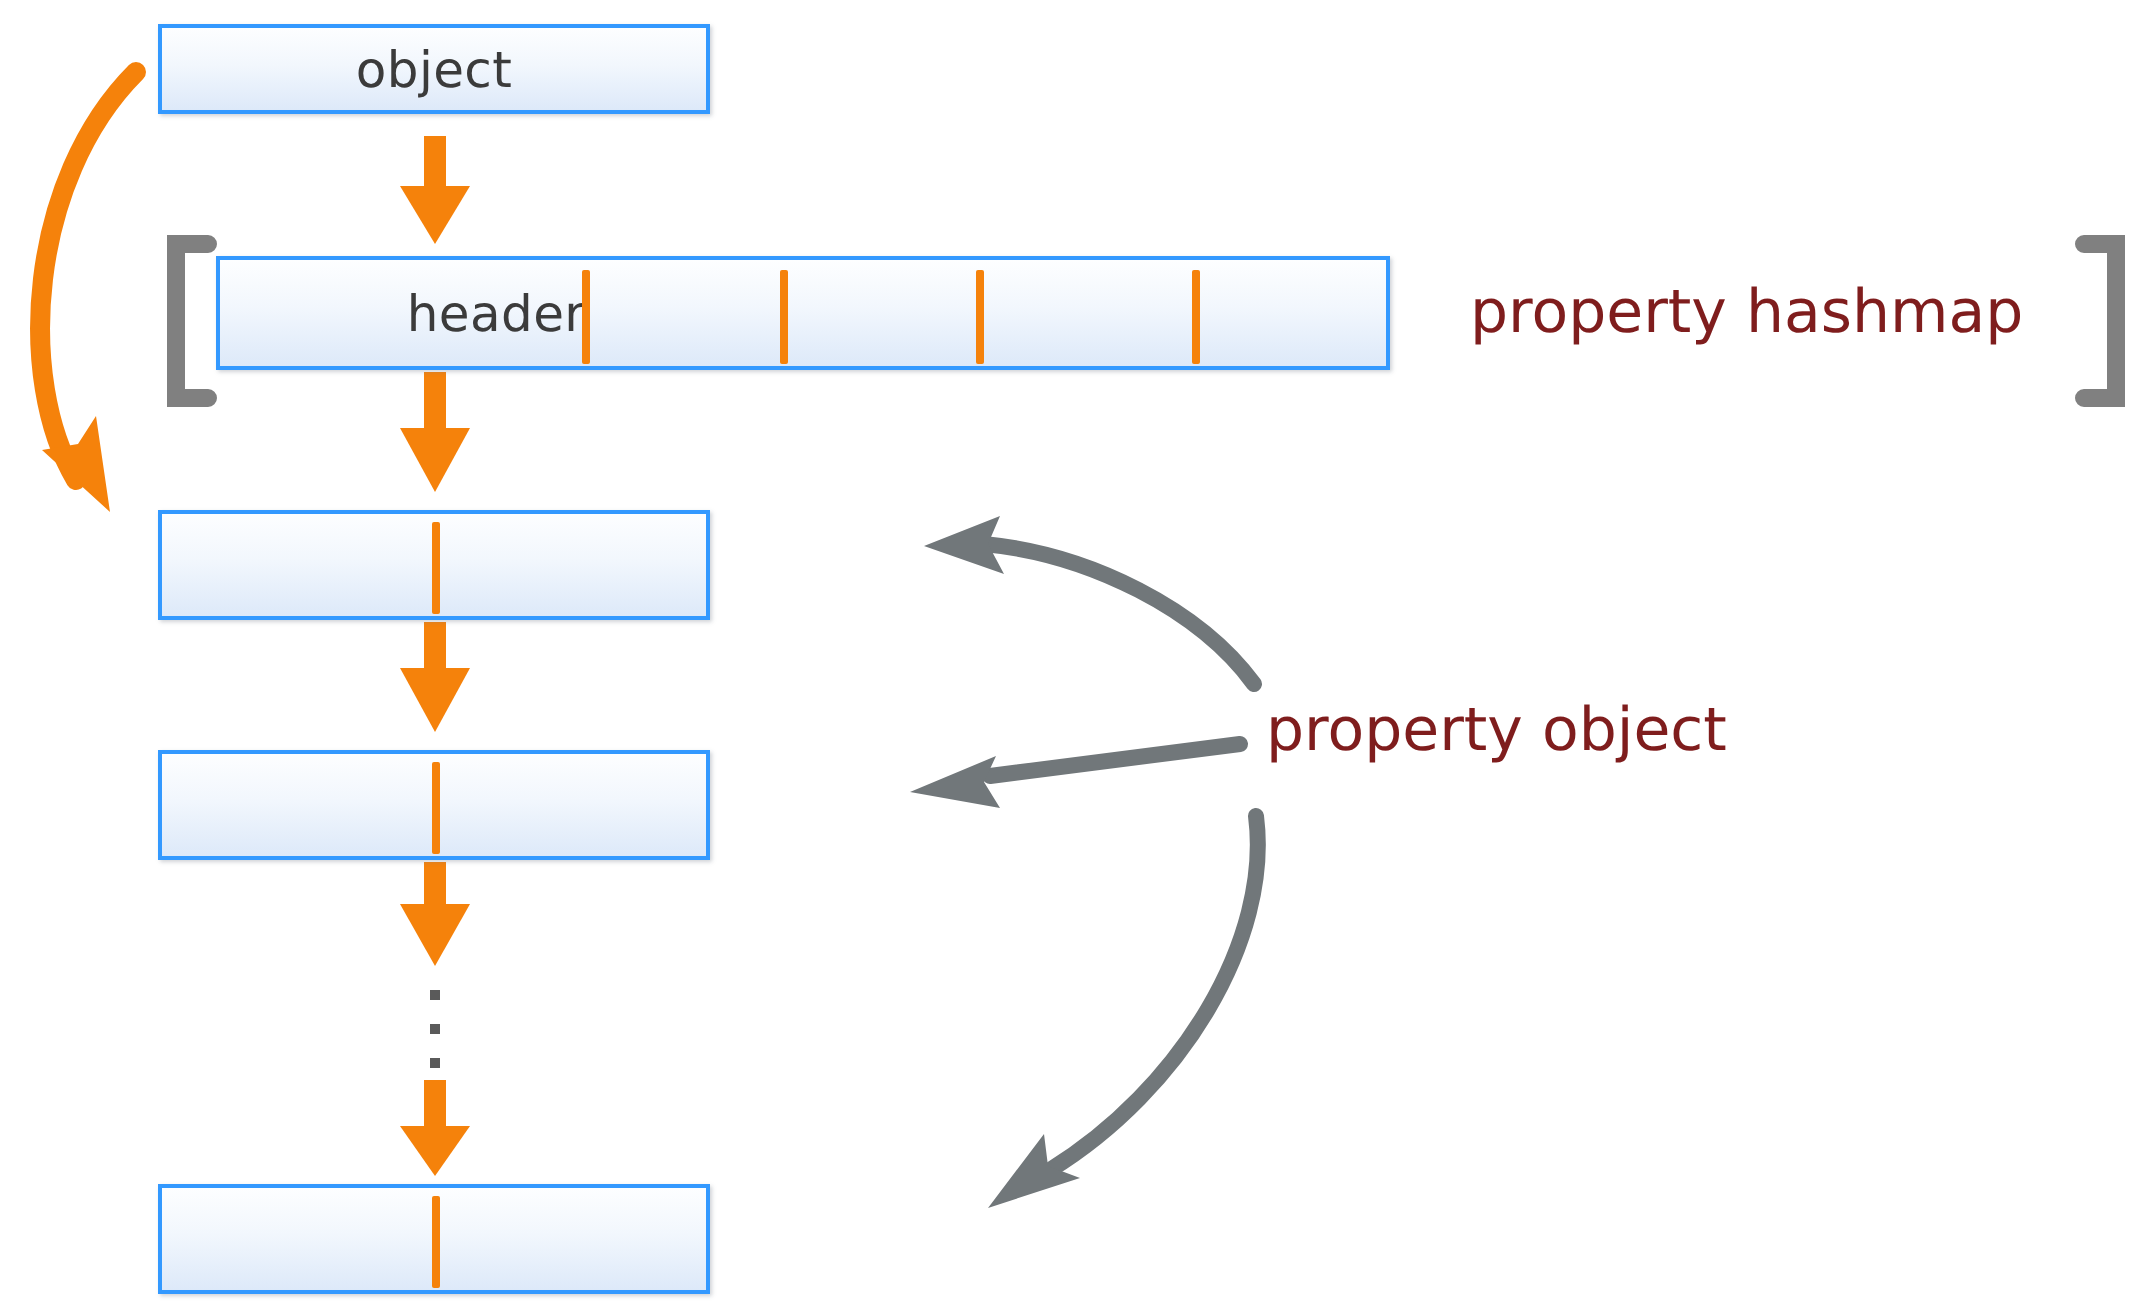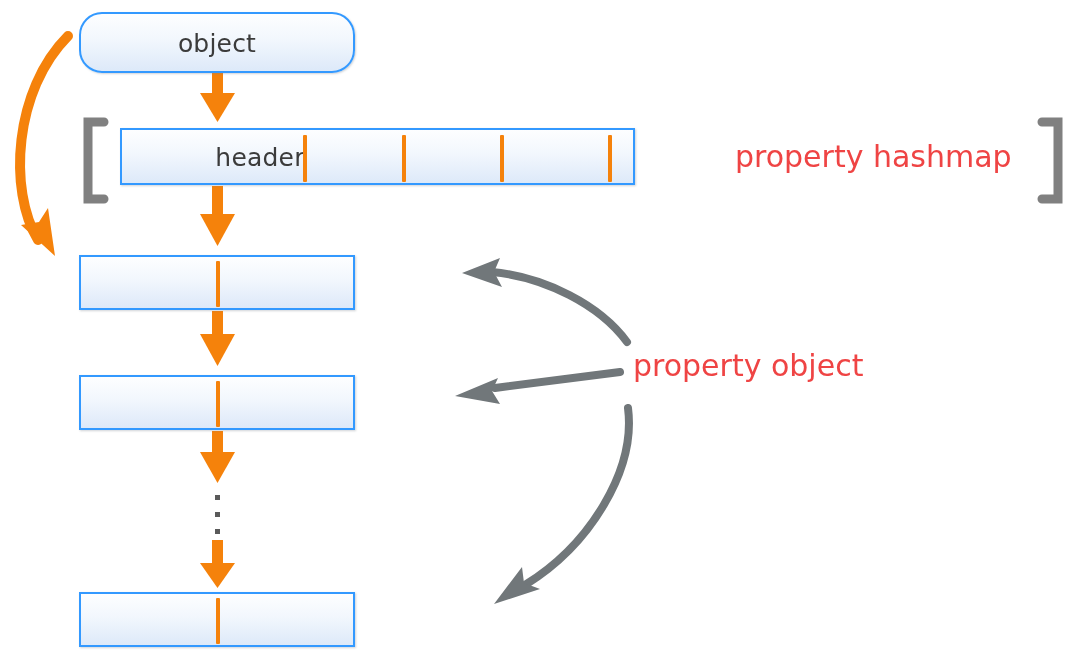--- a/index.html
+++ b/index.html
@@ -45,21 +45,21 @@
   .svg-layer {
     position: absolute;
     left: 0;
     top: 0;
     width: 1078px;
     height: 656px;
     pointer-events: none;
   }
   .plain-text {
     position: absolute;
-    color: #ef4444;
+    color: #7f1d1d;
     white-space: nowrap;
     line-height: 1;
   }
   .dot {
     position: absolute;
     width: 5px;
     height: 5px;
     background: #5a5a5a;
   }
 </style>
@@ -118,25 +118,25 @@
       <path d="M455 396 L498 378 L492 391 L500 404 Z" fill="#71777A"></path>
     </g>
 
     <g>
       <path d="M628 408 C 636 470, 590 545, 525 585" fill="none" stroke="#71777A" stroke-width="8" stroke-linecap="round"></path>
       <path d="M494 604 L522 567 L524 583 L540 589 Z" fill="#71777A"></path>
     </g>
 
   </svg>
 
-  <div class="box" style="left:79px; top:12px; width:276px; height:61px;border-radius:23px;">
+  <div class="box" style="left:79px; top:12px; width:276px; height:45px;">
     <span class="box-label">object</span>
   </div>
 
-  <div class="box" style="left:120px; top:128px; width:515px; height:57px;text-decoration:underline;">
+  <div class="box" style="left:108px; top:128px; width:587px; height:57px;text-decoration:underline;">
     <span class="box-label" style="left:0; width:276px; text-align:center;">header</span>
     <span class="tick" style="left:181px; top:5px; height:47px;"></span>
     <span class="tick" style="left:280px; top:5px; height:47px;"></span>
     <span class="tick" style="left:378px; top:5px; height:47px;"></span>
     <span class="tick" style="left:486px; top:5px; height:47px;"></span>
   </div>
 
   <div class="box" style="left:79px; top:255px; width:276px; height:55px;">
     <span class="tick" style="left:135px; top:4px; height:46px;"></span>
   </div>

